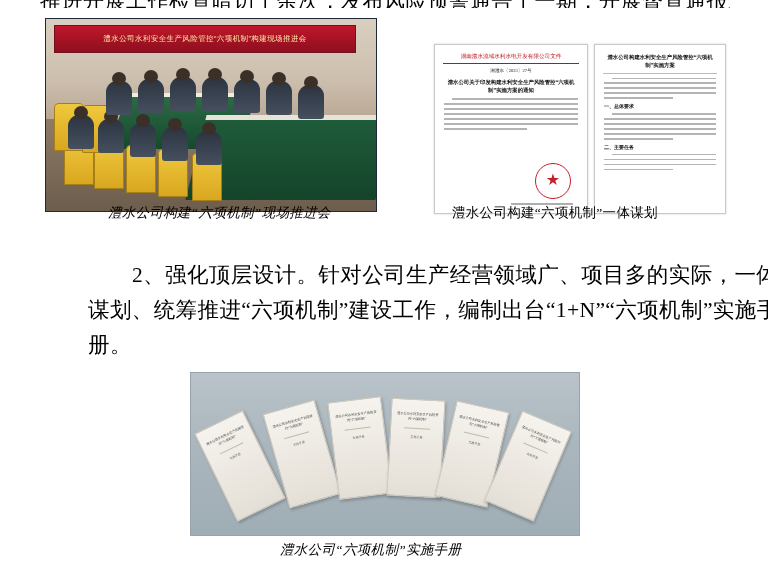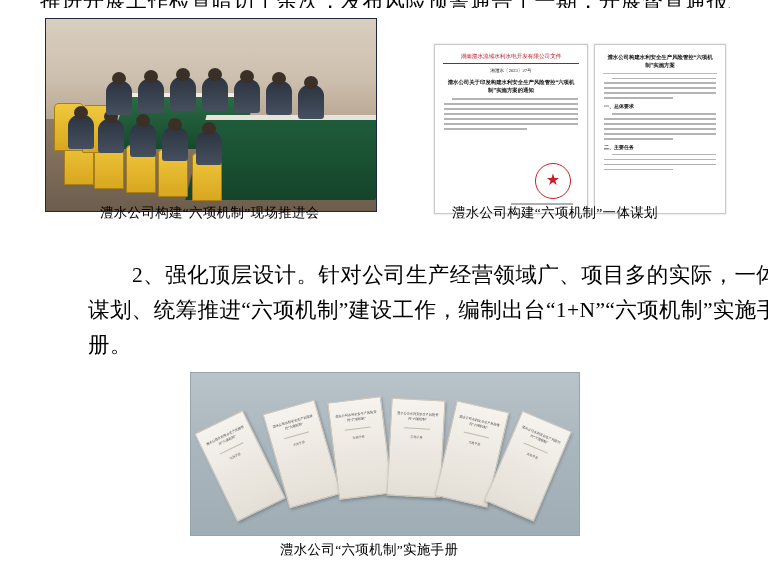--- a/index.html
+++ b/index.html
@@ -159,23 +159,23 @@
   }
 
   .caption {
     position: absolute;
     font-size: 13.5px;
     font-family: "Liberation Serif", serif;
     color: #000;
     letter-spacing: 0.3px;
     white-space: nowrap;
   }
-  .cap-1 { left: 100px; top: 204px; }
+  .cap-1 { left: 108px; top: 204px; font-style: italic; }
   .cap-2 { left: 452px; top: 204px; }
-  .cap-3 { left: 280px; top: 541px; }
+  .cap-3 { left: 280px; top: 541px; font-style: italic; }
 
   
   .body-para {
     position: absolute;
     left: 40px;
     top: 258px;
     width: 692px;
     font-family: "Liberation Serif", serif;
     font-size: 21.5px;
     line-height: 35px;
@@ -228,20 +228,21 @@
 <body>
 
 <div class="top-clip">
   <div class="line">推进开展工作检查暗访十余次，发布风险预警通告十一期，开展督查通报三期。</div>
 </div>
 
 <div class="fig-row">
 
   <div class="photo">
     <div class="wall"></div>
+    <div class="banner">澧水公司水利安全生产风险管控“六项机制”构建现场推进会</div>
     <div class="floor"></div>
     <div class="table-2"></div>
     <div class="table-main"></div>
 
     <div class="chair" style="left:18px; top:118px;"></div>
     <div class="chair" style="left:48px; top:122px;"></div>
     <div class="chair" style="left:80px; top:126px;"></div>
     <div class="chair" style="left:112px; top:130px;"></div>
     <div class="chair" style="left:146px; top:134px;"></div>
     <div class="chair" style="left:8px; top:84px;"></div>

